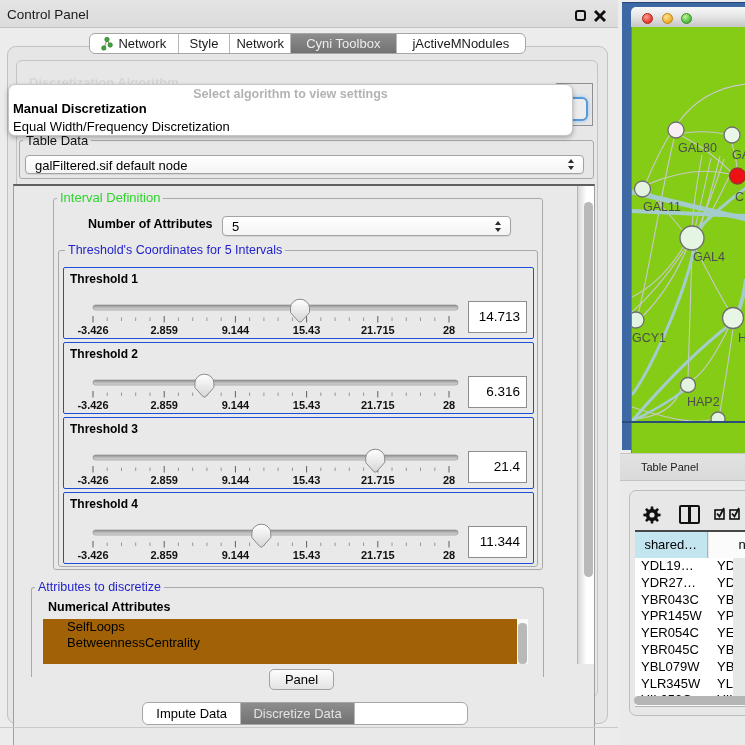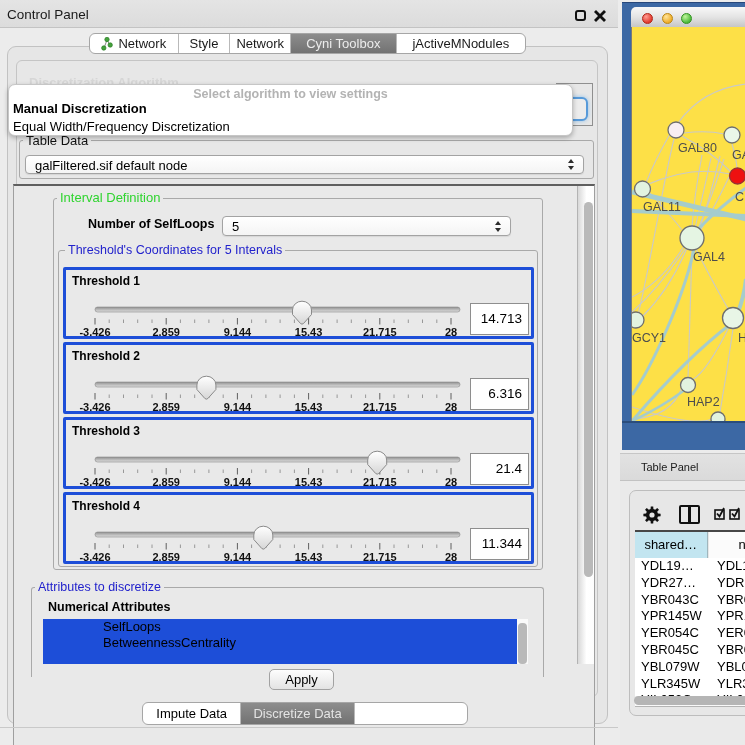--- a/index.html
+++ b/index.html
@@ -33,27 +33,27 @@
 .group { position:absolute; border:1px solid #a9a9a9; border-radius:3px; }
 .gtitle { position:absolute; background:#e7e7e7; padding:0 3px; white-space:nowrap; }
 
 
 #scrollpane { left:13px; top:184px; width:582px; height:564px; background:#e9e9e9; border:1px solid #9f9f9f; border-top:2px solid #5f5f5f; overflow:hidden; }
 #vsb { left:563px; top:0px; width:18px; height:478px; background:linear-gradient(90deg,#d8d8d8,#ffffff 50%,#fdfdfd); border-left:1px solid #b3b3b3; }
 #vsb .thumb { position:absolute; left:6px; top:16px; width:9px; height:375px; background:#b9b9b9; border-radius:4.5px; }
 .gtitle2 { position:absolute; background:#e9e9e9; padding:0 3px; white-space:nowrap; }
 
 
-.tbox { position:absolute; left:49px; width:471px; height:72px; border:3px solid #1d4ed8; border-radius:2px; }
+.tbox { position:absolute; left:49px; width:471px; height:72px; border:1px solid #1d4ed8; border-radius:2px; }
 .tbox .lbl { position:absolute; left:6px; top:4px; font-size:12px; font-weight:bold; }
 .tbox svg { position:absolute; left:0; top:0; }
 .vbox { position:absolute; left:404px; top:33px; width:59px; height:32px; background:#fff; border:1px solid #8e8e8e; font-size:13.5px; text-align:right; line-height:30px; padding-right:6px; }
 
 
-#numlist { left:29px; top:433px; width:485px; height:45px; background:#1d4ed8; overflow:hidden; font-size:13px;padding-left:36px; }
+#numlist { left:29px; top:433px; width:485px; height:45px; background:#a16207; overflow:hidden; font-size:13px; }
 #numlist div { padding-left:24px; height:16.2px; line-height:16.2px; }
 #listsb { left:503px; top:433px; width:11px; height:45px; background:#fafafa; }
 #listsb .thumb { position:absolute; left:1px; top:4px; width:9px; height:41px; background:#b9b9b9; border-radius:4px; }
 
 
 #apply { left:269px; top:669px; width:65px; height:21px; background:linear-gradient(#fdfdfd,#e3e3e3); border:1px solid #a2a2a2; border-radius:5px; font-size:13px; text-align:center; line-height:19px; }
 
 
 #bottabs { left:142px; top:702px; width:326px; height:23px; background:#fff; border:1px solid #a6a6a6; border-radius:6px; display:flex; overflow:hidden; font-size:13px; }
 #bottabs .seg { height:100%; display:flex; align-items:center; justify-content:center; border-right:1px solid #b9b9b9; color:#000000; }
@@ -69,31 +69,31 @@
 #popup { left:8px; top:84px; width:565px; height:52px; background:#fff; border:1px solid #c6c6c6; border-radius:7px; box-shadow:0 2px 5px rgba(0,0,0,.28); }
 #popup .p0 { position:absolute; left:0; right:0; top:2px; text-align:center; font-size:12.5px; font-weight:bold; color:#b3b3b3; }
 #popup .p1 { position:absolute; left:4px; top:16px; font-size:13px; font-weight:bold; color:#000; }
 #popup .p2 { position:absolute; left:4px; top:34px; font-size:13px; color:#000; }
 
 
 #rightbg { left:618px; top:0; width:127px; height:745px; background:#ececec; }
 #netwin { left:622px; top:2px; width:123px; height:448px; background:#3c68a4; border-top:1px solid #27477a; }
 #mactitle { left:9px; top:4px; width:114px; height:21px; background:linear-gradient(#f8f8f8 0%,#e4e4e4 50%,#c6c6c6 100%); border-top-left-radius:5px; border-bottom:1px solid #8a8a8a; }
 .light { position:absolute; top:5.5px; width:11px; height:11px; border-radius:50%; }
-#canvas { left:631px; top:27px; width:114px; height:394px; background:#fde047; border-left:1px solid #7a7a7a; }
+#canvas { left:631px; top:27px; width:114px; height:504px; background:#84cc16; border-left:1px solid #7a7a7a; }
 #canv-bot { left:622px; top:421px; width:123px; height:2px; background:#2b4d7c; }
 #tpbar { left:620px; top:453px; width:125px; height:28px; background:linear-gradient(#e2e2e2,#dadada); border-top:1px solid #c6c6c6; border-bottom:1px solid #c2c2c2; }
 #tpbar .t { position:absolute; left:21px; top:7px; font-size:11px; color:#1a1a1a; }
 #tablebg { left:620px; top:481px; width:125px; height:264px; background:#eaeaea; }
 #tcont { left:629px; top:490px; width:124px; height:226px; background:#e7e7e7; border:1px solid #bdbdbd; border-radius:7px 0 0 7px; }
 #thead-dark { left:635px; top:530px; width:110px; height:2px; background:#474747; }
 #thead { left:635px; top:532px; width:110px; height:26px; overflow:hidden; font-size:13px; }
 #thead .c1 { position:absolute; left:0; top:0; width:72.5px; height:34px; background:#c2e5f0; border-right:1px solid #9fb6bd; text-align:center; line-height:26px; }
 #thead .c2 { position:absolute; left:73.5px; top:0; width:40px; height:26px; background:#fbfbfb; line-height:26px; padding-left:30px; }
-#tbody { left:635px; top:558px; width:110px; height:138px; background:#fff; overflow:hidden; font-size:13px; }
+#tbody { left:635px; top:558px; width:98px; height:138px; background:#fff; overflow:hidden; font-size:13px; }
 #tbody .r { position:relative; height:16.8px; line-height:16.8px; }
 #tbody .r .a { position:absolute; left:6px; }
 #tbody .r .b { position:absolute; left:82px; }
 #hsb { left:635px; top:696px; width:110px; height:11px; background:linear-gradient(#ececec,#fafafa); border-bottom:1px solid #b4b4b4; }
 #hsb .thumb { position:absolute; left:-1px; top:0px; width:113px; height:9px; background:#b5b5b5; border-radius:4.5px 0 0 4.5px; }
 </style>
 </head>
 <body>
 
 <div id="cp-title" class="abs">
@@ -131,21 +131,21 @@
       <div class="up"></div>
       <div class="dn"></div>
     </div>
 </div>
 
 <div id="scrollpane" class="abs">
 
   <div class="group abs" style="left:39px; top:12px; width:490px; height:372px;"></div>
   <div class="gtitle2 abs" style="left:43px; top:4px; font-size:13px; color:#2fd42f;">Interval Definition</div>
 
-  <div class="abs" style="left:74px; top:31px; font-size:12.5px; font-weight:bold;">Number of SelfLoops</div>
+  <div class="abs" style="left:74px; top:31px; font-size:12.5px; font-weight:bold;">Number of Attributes</div>
   <div class="combo abs" style="left:208px; top:30px; width:289px; height:20px;">
     <span class="tx">5</span>
     <div class="arrs" style="right:7px; top:4px;">
         <div class="up"></div>
         <div class="dn"></div>
       </div>
   </div>
 
   <div class="group abs" style="left:44px; top:64px; width:480px; height:317px;"></div>
   <div class="gtitle2 abs" style="left:51px; top:57px; font-size:12.5px; color:#2222cc;">Threshold's Coordinates for 5 Intervals</div>
@@ -339,21 +339,21 @@
   </div>
   <div id="listsb" class="abs">
       <div class="thumb"></div>
     </div>
 
   <div id="vsb" class="abs">
       <div class="thumb"></div>
     </div>
 </div>
 
-<div id="apply" class="abs">Apply</div>
+<div id="apply" class="abs">Panel</div>
 
 <div id="bottabs" class="abs">
   <div class="seg" style="width:99px;">Impute Data</div>
   <div class="seg sel" style="width:114px;">Discretize Data</div>
   <div class="seg" style="width:113px;">Infer Network</div>
 </div>
 <div id="statusline" class="abs"></div>
 
 <div id="ghost-label" class="abs">Discretization Algorithm</div>
 <div id="dag-frag" class="abs"></div>

